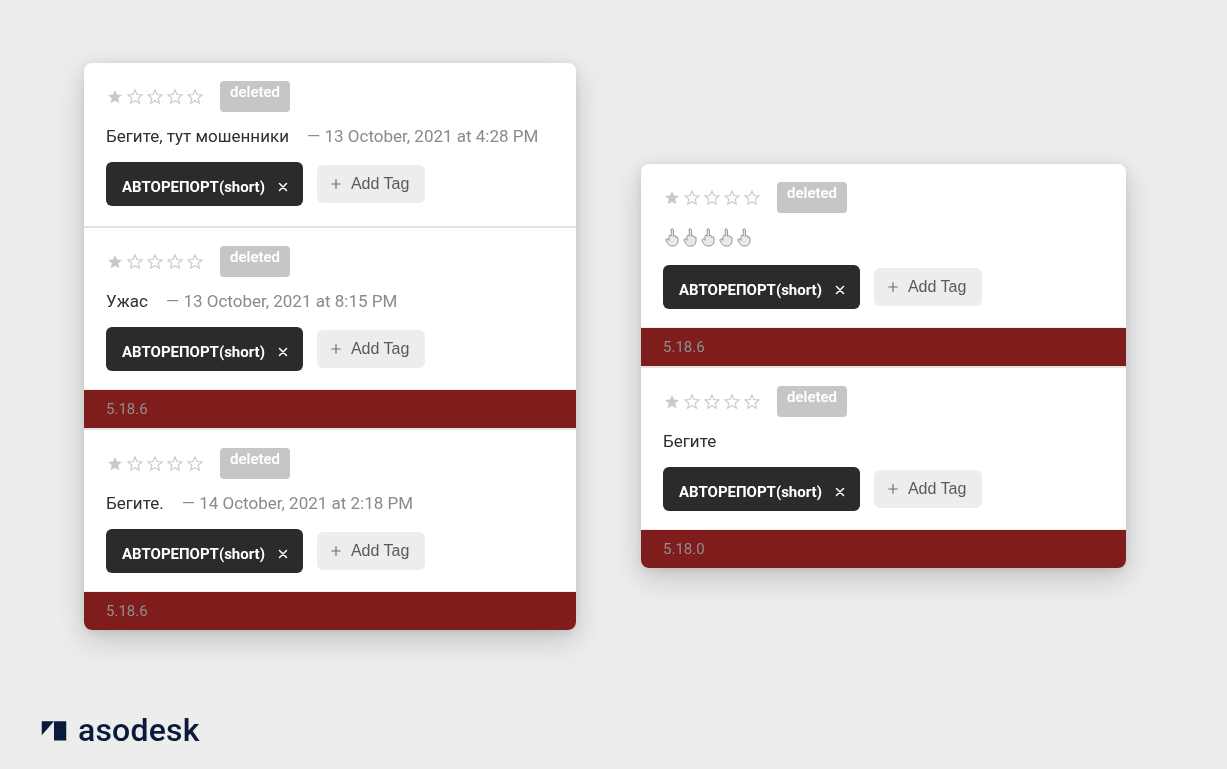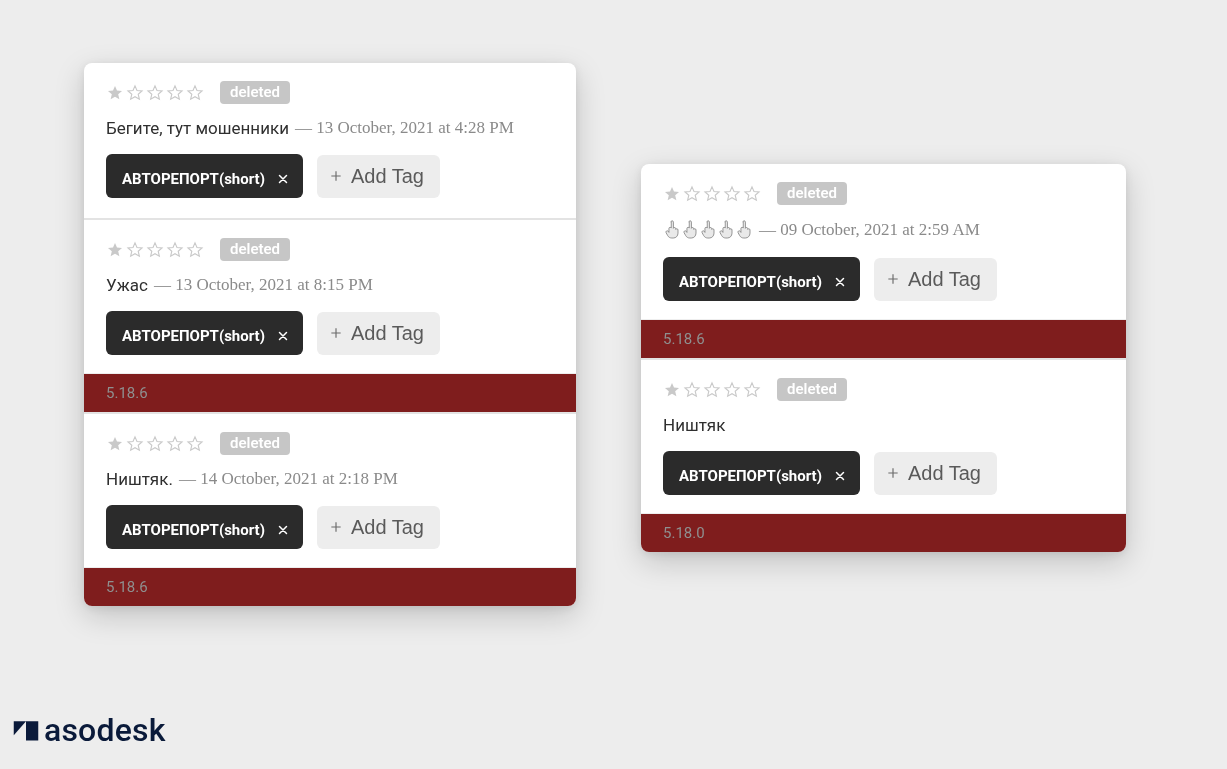--- a/index.html
+++ b/index.html
@@ -37,36 +37,36 @@
   .star-svg { width: 18px; height: 18px; display: block; }
   .star-filled { fill: #c9c9c9; }
   .star-outline { fill: none; stroke: #c9c9c9; stroke-width: 1.5; }
 
   .badge {
     display: inline-block;
     background: #c6c6c6;
     color: #ffffff;
     font-size: 15px;
     font-weight: 600;
-    padding: 2px 10px 3px 10px;
+    padding: 2px 10px 11px 10px;
     border-radius: 4px;
     line-height: 1.2;
   }
 
   .title-row {
     font-size: 17px;
     color: #2a2a2a;
     margin-bottom: 16px;
     display: flex;
-    align-items: center;
+    align-items: flex-end;
     flex-wrap: wrap;
-    gap: 6px;
+    gap: 18px;
   }
   .title-text { color: #2f2f2f; }
-  .title-date { color: #8a8a8a; font-family: Liberation Serif, serif; }
+  .title-date { color: #8a8a8a; }
 
   .middle-fingers { display: inline-flex; gap: 0px; }
   .mf-svg { width: 18px; height: 22px; display: block; }
 
   .tag-row { display: flex; gap: 14px; align-items: center; }
   .tag-pill {
     background: #2b2b2b;
     color: #ffffff;
     font-weight: 700;
     font-size: 15px;
@@ -81,21 +81,21 @@
     align-items: center;
     justify-content: center;
     width: 16px;
     height: 16px;
     cursor: pointer;
   }
   .tag-close-btn svg { width: 12px; height: 12px; display:block; }
   .add-tag-btn {
     background: #ededed;
     color: #5a5a5a;
-    font-size: 20px;
+    font-size: 16px;
     border-radius: 6px;
     padding: 10px 16px 10px 12px;
     display: inline-flex;
     align-items: center;
     gap: 8px;
     cursor: pointer;
     border: none;
   }
   .add-tag-btn .plus {
     width: 14px; height: 14px; display:block;
@@ -106,25 +106,25 @@
     color: #8f8f8f;
     font-size: 15px;
     padding: 10px 22px 10px 22px;
     margin: 18px -22px -20px -22px;
     border-top: 1px solid #eeeeee;
   }
 
   
   .brand {
     position: absolute;
-    left: 12px;
+    left: 40px;
     bottom: 20px;
     display: flex;
     align-items: center;
-    gap: 4px;
+    gap: 10px;
     color: #0a1a3a;
     justify-content: center;
   }
   .brand-mark { width: 28px; height: 28px; display:block; }
   .brand-text {
     font-size: 32px;
     font-weight: 500;
     letter-spacing: 0.2px;
     color: #0a1a3a;
   }
@@ -257,21 +257,21 @@
         <svg class="star-svg">
             <use href="#star" class="star-outline"></use>
           </svg>
         <svg class="star-svg">
             <use href="#star" class="star-outline"></use>
           </svg>
       </span>
       <span class="badge">deleted</span>
     </div>
     <div class="title-row">
-      <span class="title-text">Ништяк.</span>
+      <span class="title-text">Бегите.</span>
       <span class="title-date">— <span>14 October, 2021 at 2:18 PM</span></span>
     </div>
     <div class="tag-row">
       <span class="tag-pill">
         <span>АВТОРЕПОРТ(short)</span>
         <span class="tag-close-btn">
             <svg>
               <use href="#x"></use>
             </svg>
           </span>
@@ -321,21 +321,20 @@
         <svg class="mf-svg">
             <use href="#mf"></use>
           </svg>
         <svg class="mf-svg">
             <use href="#mf"></use>
           </svg>
         <svg class="mf-svg">
             <use href="#mf"></use>
           </svg>
       </span>
-      <span class="title-date">— <span>09 October, 2021 at 2:59 AM</span></span>
     </div>
     <div class="tag-row">
       <span class="tag-pill">
         <span>АВТОРЕПОРТ(short)</span>
         <span class="tag-close-btn">
             <svg>
               <use href="#x"></use>
             </svg>
           </span>
       </span>
@@ -364,21 +363,21 @@
         <svg class="star-svg">
             <use href="#star" class="star-outline"></use>
           </svg>
         <svg class="star-svg">
             <use href="#star" class="star-outline"></use>
           </svg>
       </span>
       <span class="badge">deleted</span>
     </div>
     <div class="title-row">
-      <span class="title-text">Ништяк</span>
+      <span class="title-text">Бегите</span>
     </div>
     <div class="tag-row">
       <span class="tag-pill">
         <span>АВТОРЕПОРТ(short)</span>
         <span class="tag-close-btn">
             <svg>
               <use href="#x"></use>
             </svg>
           </span>
       </span>

